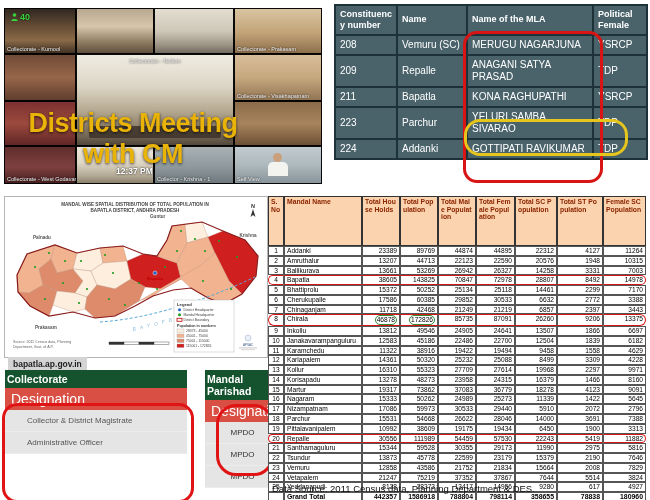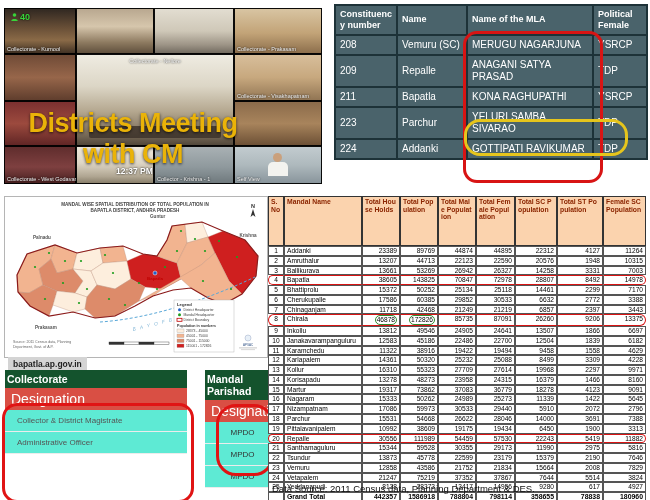--- a/index.html
+++ b/index.html
@@ -52,21 +52,21 @@
   #site-url{position:absolute;left:8px;top:357px;background:#d4d4d4;color:#222;
             font-size:8.5px;font-weight:bold;padding:2px 5px}
 
   
   .org{position:absolute;background:#fff}
   #collectorate{left:5px;top:370px;width:182px}
   #mandal{left:205px;top:370px;width:75px}
   .blk-header{background:#14532d;color:#fff;font-weight:bold;font-size:10.5px;padding:3px 2px}
   .red-header{background:#d94f44;color:#fff;font-weight:normal;font-size:14px;padding:3px 6px}
   #mandal .red-header,#mandal .o-row{text-align:center}
-  .o-row{font-size:8px;color:#555;padding:6px 12px;border-bottom:1px solid #ececec;background:#5eead4}
+  .o-row{font-size:8px;color:#555;padding:6px 22px;border-bottom:1px solid #ececec;background:#e5e5e5}
   #mandal .o-row{color:#333}
   .oval-overlay{position:absolute;border:3px solid #e01414;border-radius:15px;pointer-events:none}
   #collectorate .oval-overlay{left:-3px;top:33px;width:186px;height:94px}
   #mandal .oval-overlay{left:11px;top:34px;width:52px;height:66px;border-radius:20px}
 
   
   #pop{position:absolute;left:268px;top:196px;width:378px}
   #pop table{width:378px;border-collapse:separate;border-spacing:0;table-layout:fixed}
   #pop th{background:#fbd3ae;color:#8b2500;font-weight:bold;font-size:6.8px;line-height:1.12;
           border:0.5px solid #333;padding:1px 2px;text-align:left;vertical-align:top;height:46px;

